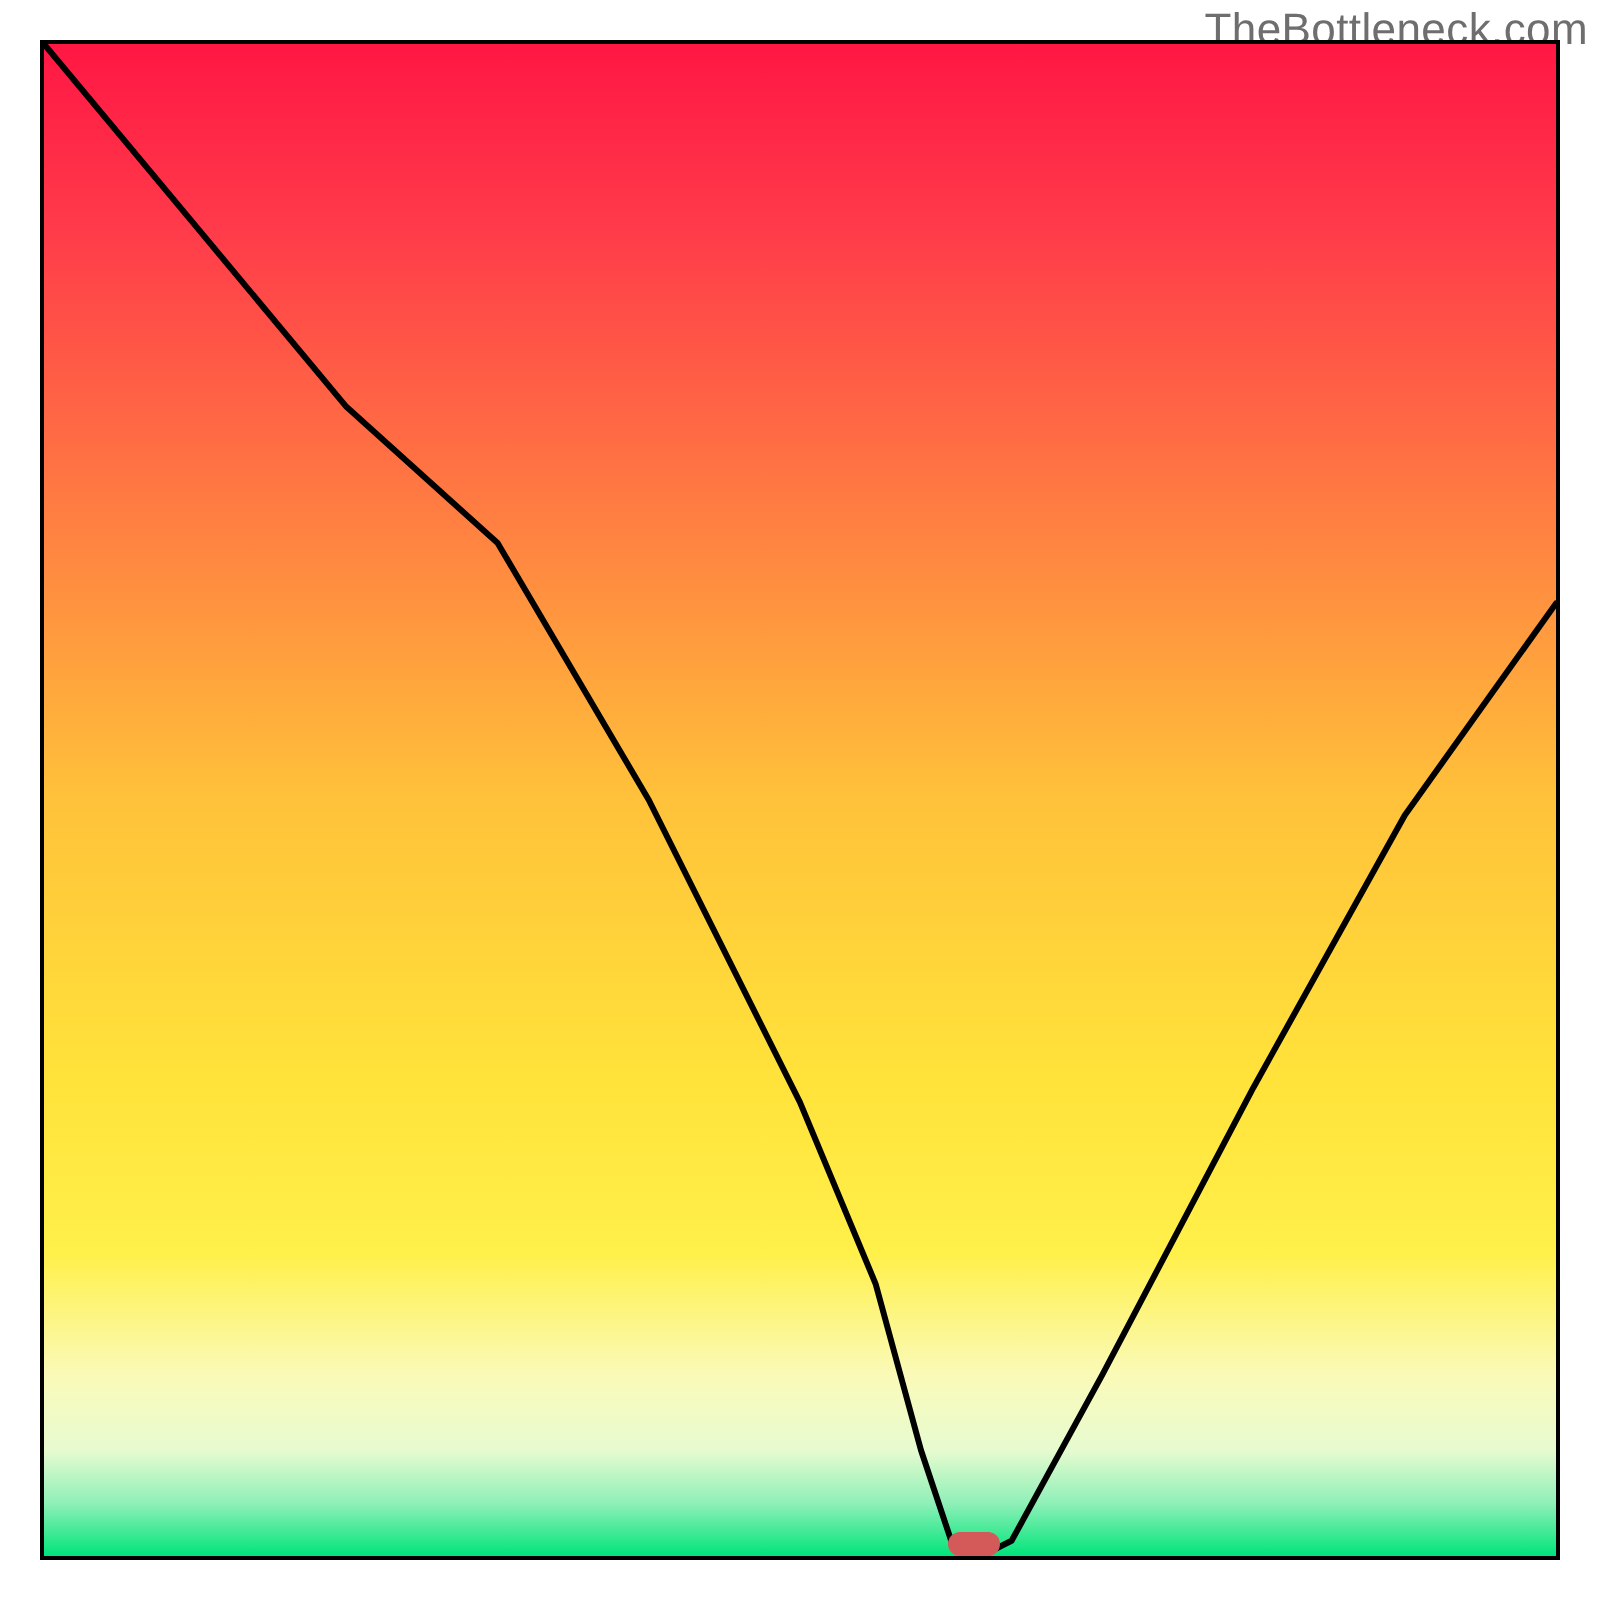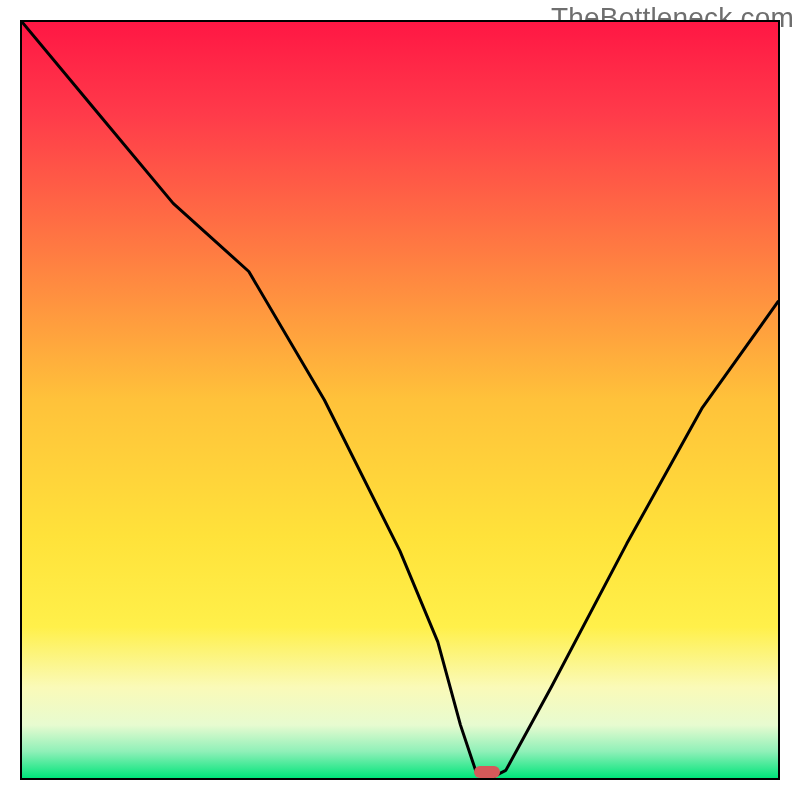--- a/index.html
+++ b/index.html
@@ -13,21 +13,21 @@
   .frame {
     position: relative;
     width: 800px;
     height: 800px;
   }
   .watermark {
     position: absolute;
     top: 2px;
     right: 6px;
     color: #6e6e6e;
-    font-size: 28px;
+    font-size: 22px;
     font-weight: 500;
     letter-spacing: 0.2px;
   }
   .plot-area {
     position: absolute;
     left: 20px;
     top: 20px;
     width: 760px;
     height: 760px;
     border: 2px solid #000;

